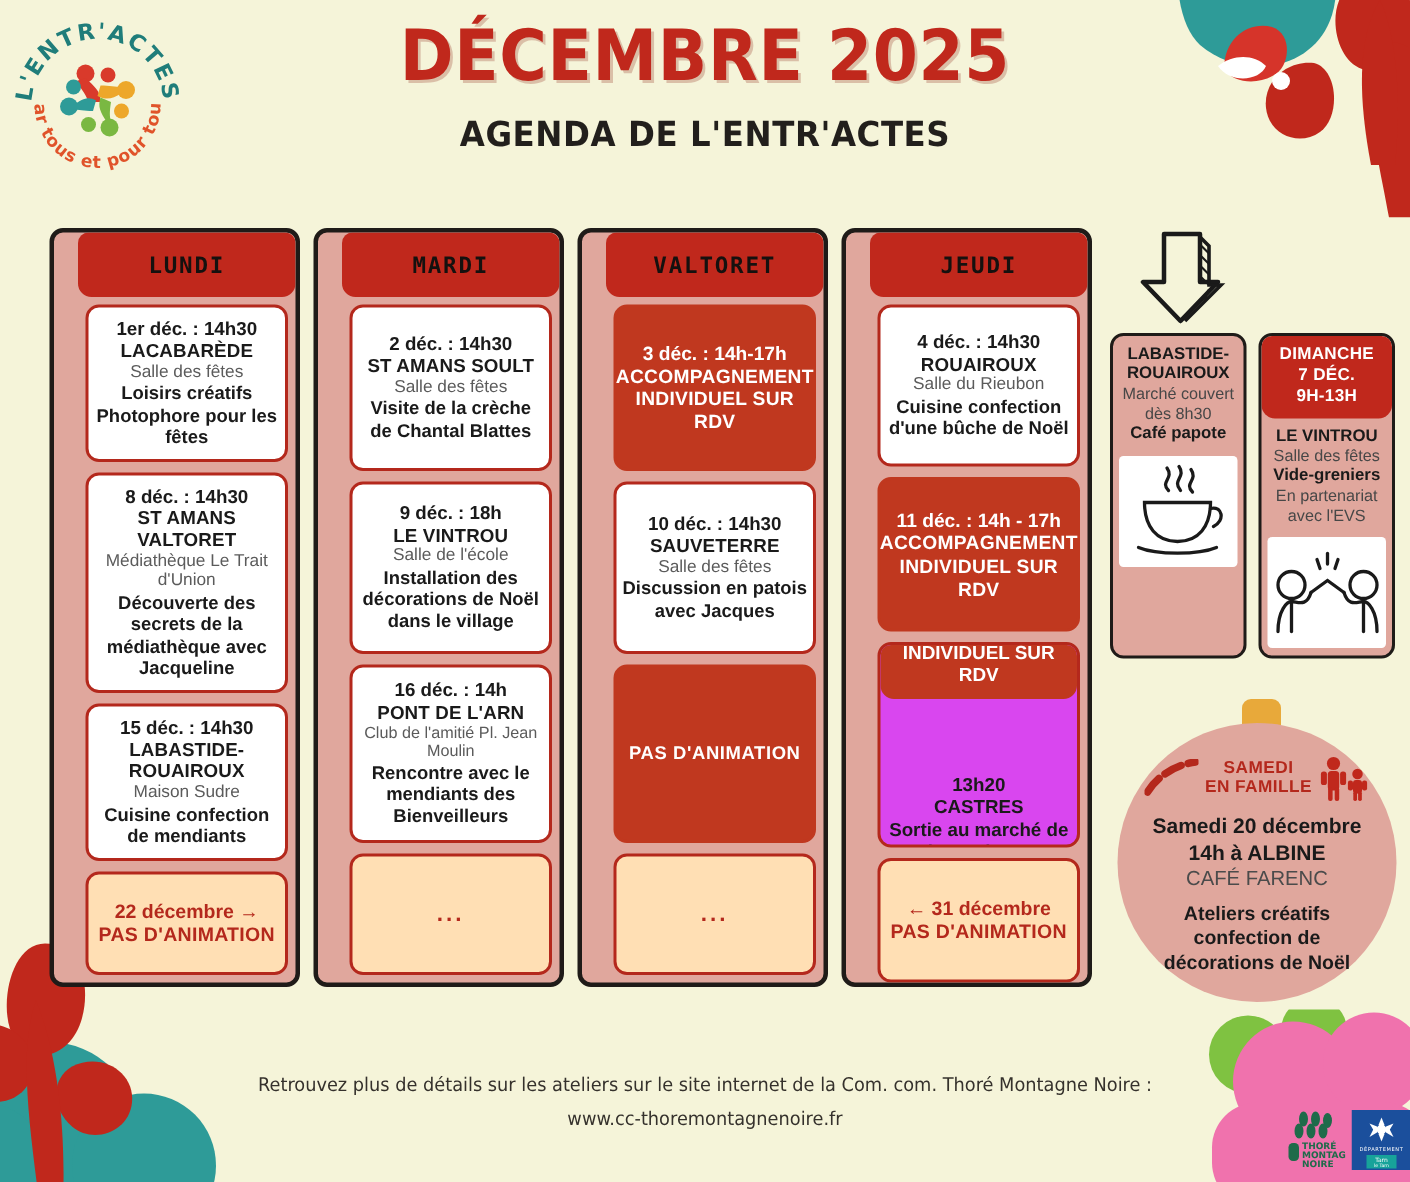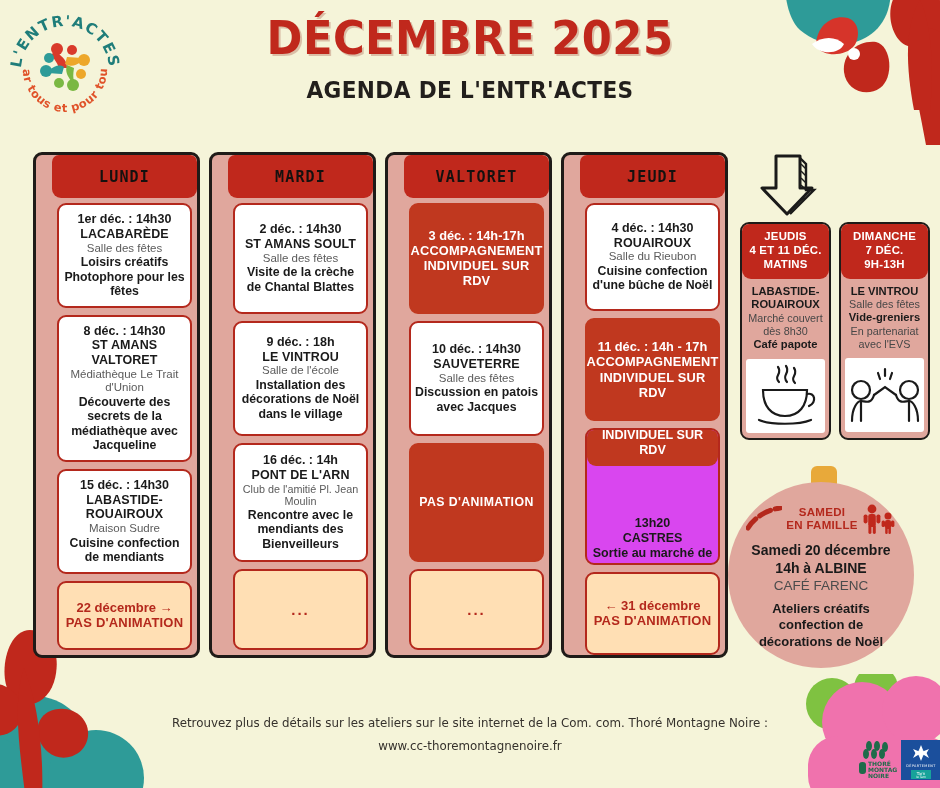--- a/index.html
+++ b/index.html
@@ -182,21 +182,21 @@
   }
   .spanel-body { padding: 6px 3px 5px; text-align: center; }
   .spanel-body .b { font-weight: 700; font-size: 11.2px; color: #1a1a1a; line-height: 1.2; }
   .spanel-body .n { font-weight: 400; font-size: 10.8px; color: #474747; line-height: 1.2; }
   .spanel-pic {
     background: #fff; margin: 3px 4px 5px; border-radius: 3px;
     height: 74px; display: flex; align-items: center; justify-content: center;
   }
 
   
-  .bauble-wrap { position: absolute; left: 728px; top: 466px; width: 190px; height: 200px; }
+  .bauble-wrap { position: absolute; left: 745px; top: 466px; width: 190px; height: 200px; }
   .bauble-cap {
     position: absolute; left: 83px; top: 0; width: 26px; height: 20px;
     background: #e8a93a; border-radius: 6px 6px 3px 3px;
   }
   .bauble {
     position: absolute; left: 0; top: 16px;
     width: 186px; height: 186px;
     border-radius: 50%;
     background: #e0a79d;
     display: flex; flex-direction: column;
@@ -454,25 +454,20 @@
           <div class="when">← 31 décembre</div>
           <div class="what">PAS D'ANIMATION</div>
         </div>
       </div>
     </div>
   </div>
 
   <div class="side-panels">
 
     <div class="spanel">
-      <div class="spanel-head">
-        <div>JEUDIS</div>
-        <div>4 ET 11 DÉC.</div>
-        <div>MATINS</div>
-      </div>
       <div class="spanel-body">
         <div class="b">LABASTIDE-</div>
         <div class="b">ROUAIROUX</div>
         <div class="n">Marché couvert</div>
         <div class="n">dès 8h30</div>
         <div class="b">Café papote</div>
       </div>
       <div class="spanel-pic">
         <svg width="66" height="64" viewBox="0 0 66 64">
           <g fill="none" stroke="#1a1a1a" stroke-width="2.2" stroke-linecap="round">

